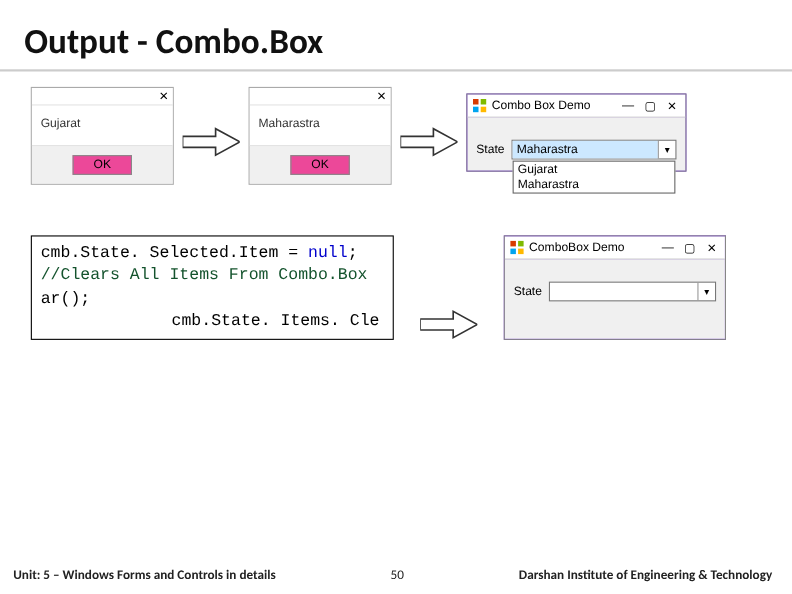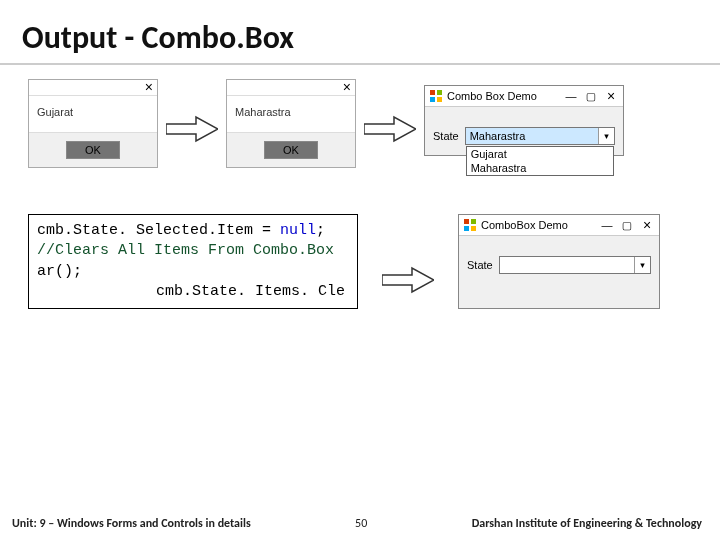--- a/index.html
+++ b/index.html
@@ -47,21 +47,21 @@
     color: #333;
   }
   .msgbox .btnrow {
     display: flex;
     justify-content: center;
     padding: 8px;
     background: #f0f0f0;
   }
   .msgbox .okbtn {
     border: 1px solid #888;
-    background: #737373;
+    background: #ec4899;
     font-size: 11px;
     padding: 2px 18px;
   }
   .arrow {
     width: 52px;
     height: 28px;
     margin-top: 36px;
   }
   .arrow svg { width: 100%; height: 100%; }
 
@@ -127,21 +127,21 @@
     z-index: 2;
   }
   .dropdown-list .opt {
     padding: 1px 4px;
     font-size: 11px;
   }
 
   .row2 {
     display: flex;
     margin-top: 46px;
-    align-items: center;
+    align-items: flex-end;
     gap: 24px;
   }
   .codebox {
     border: 1px solid #000;
     padding: 6px 8px;
     font-family: Consolas, "Courier New", monospace;
     font-size: 15px;
     line-height: 1.35;
     width: 330px;
     background: #fff;
@@ -280,16 +280,16 @@
             <div class="dd">▾</div>
           </div>
         </div>
       </div>
     </div>
   </div>
 
 </div>
 
 <div class="footer">
-  <span class="unit">Unit: 9 – Windows Forms and Controls in details</span>
+  <span class="unit">Unit: 5 – Windows Forms and Controls in details</span>
   <span class="pg">50</span>
   <span class="inst">Darshan Institute of Engineering &amp; Technology</span>
 </div>
 
 </body></html>

